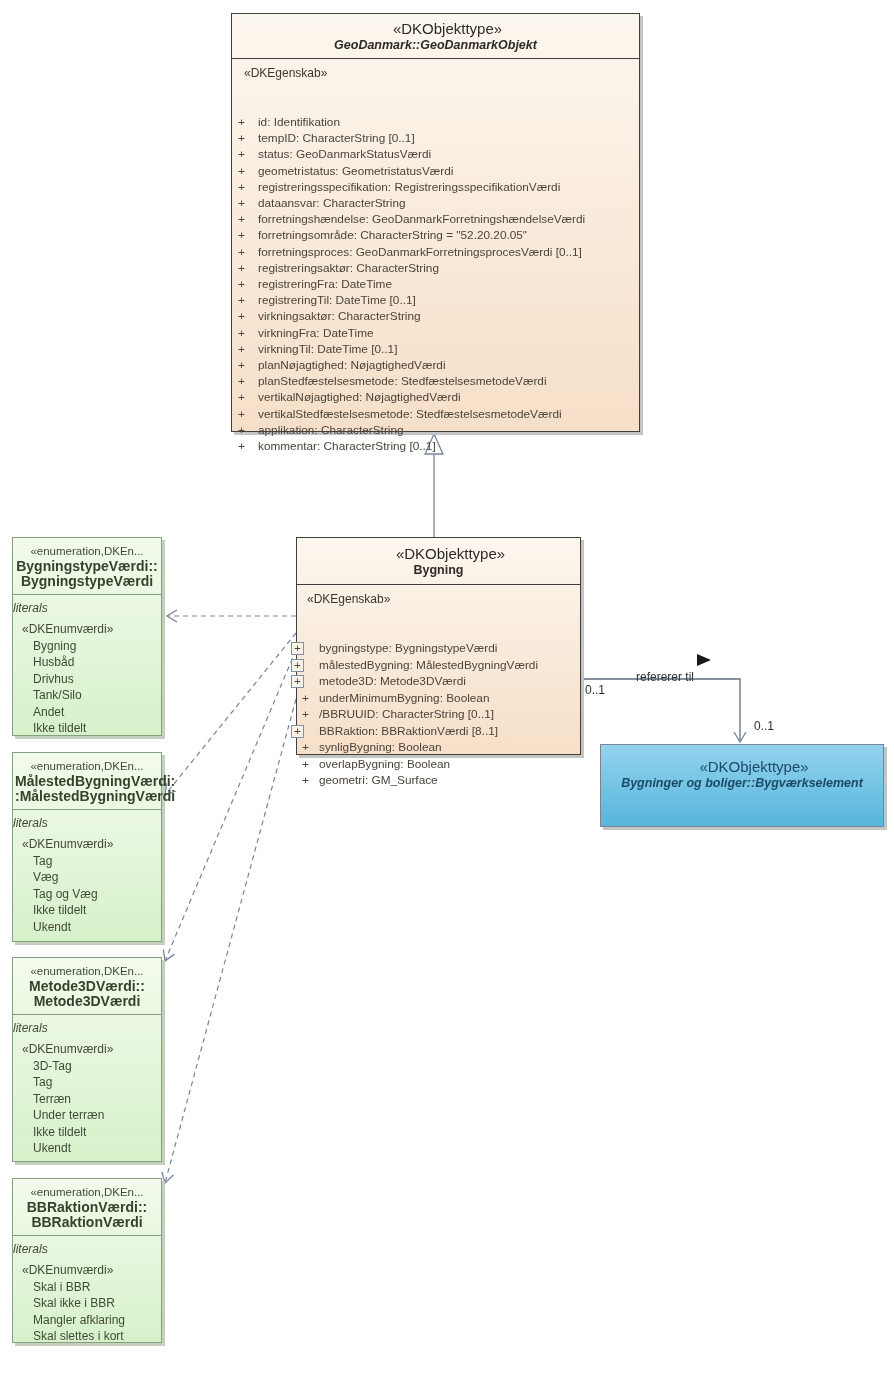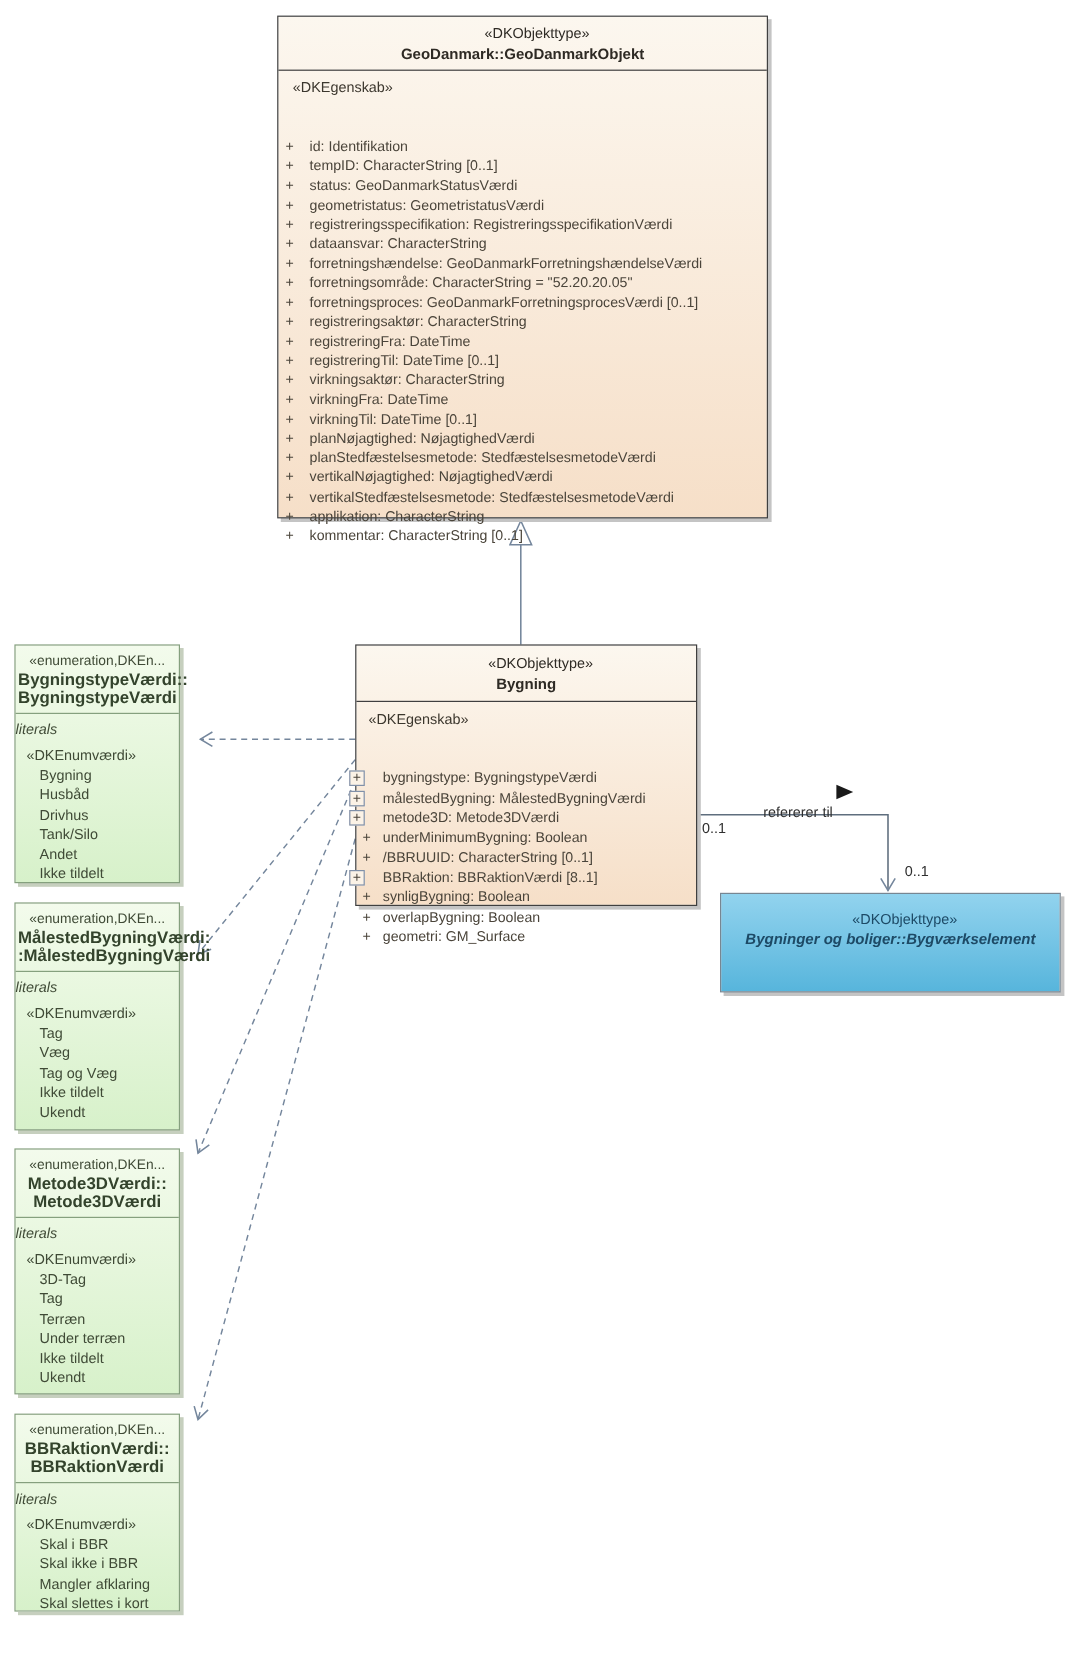--- a/index.html
+++ b/index.html
@@ -14,23 +14,23 @@
   .marker-open{stroke:var(--connector);stroke-width:1.3;fill:none;}
   .marker-tri{fill:#ffffff;stroke:var(--connector);stroke-width:1.3;}
   .dir-tri{fill:#1a1a1a;}
 
   
   .uml-class{position:absolute;z-index:2;box-sizing:border-box;
       border:1.6px solid #3f3f3f;
       background:linear-gradient(180deg,var(--class-top),var(--class-bottom));
       box-shadow:3px 3px 0 var(--shadow);}
   .cls-header{border-bottom:1.4px solid #3f3f3f;text-align:center;padding-top:6px;box-sizing:border-box;}
-  .stereotype{font-size:12px;color:#2e2a24;line-height:17px;padding-left:24px;}
+  .stereotype{font-size:15px;color:#2e2a24;line-height:17px;padding-left:24px;}
   .cls-name{font-size:12.5px;font-weight:bold;color:#2e2a24;line-height:17px;}
-  .cls-name.abstract{}
+  .cls-name.abstract{font-style:italic;}
   .section-label{font-size:12px;color:#3c372e;padding:7px 0 1px 12px;}
   .attr-list{font-size:11.8px;color:#4a443a;margin-top:33px;}
   .attr-row{padding-left:6px;white-space:nowrap;line-height:16.2px;}
   .vis{display:inline-block;width:20px;}
 
   #geo-box{left:231px;top:13px;width:409px;height:419px;}
   #geo-box .cls-header{height:45px;}
 
   #byg-box{left:296px;top:537px;width:285px;height:218px;}
   #byg-box .cls-header{height:47px;padding-top:7px;}
@@ -43,21 +43,21 @@
 
   
   #blue-box{left:600px;top:744px;width:284px;height:83px;position:absolute;z-index:2;
       box-sizing:border-box;border:1.4px solid #778692;text-align:center;padding-top:13px;
       background:linear-gradient(180deg,var(--blue-top),var(--blue-bottom));
       box-shadow:3px 3px 0 var(--shadow);}
   #blue-box .stereotype{color:#1d4a66;}
   #blue-box .cls-name{color:#1d4a66;font-style:italic;}
 
   
-  .uml-enum{position:absolute;left:12px;width:138px;z-index:2;box-sizing:border-box;
+  .uml-enum{position:absolute;left:12px;width:150px;z-index:2;box-sizing:border-box;
       border:1.3px solid #85a07e;font-size:12px;color:#3f4a36;
       background:linear-gradient(180deg,var(--enum-top),var(--enum-bottom));
       box-shadow:3px 3px 0 var(--shadow-green);}
   .enum-header{text-align:center;border-bottom:1px solid #85a07e;padding:6px 2px 5px;}
   .enum-stereo{font-size:11.5px;line-height:15px;}
   .enum-name{font-size:14px;font-weight:bold;line-height:15px;color:#33432c;}
   .enum-body{padding-top:6px;}
   .literals-label{text-align:left;font-style:italic;margin-bottom:6px;}
   .enum-stereo2{padding-left:9px;line-height:16px;margin-bottom:1px;}
   .enum-item{padding-left:20px;line-height:16.4px;white-space:nowrap;}

